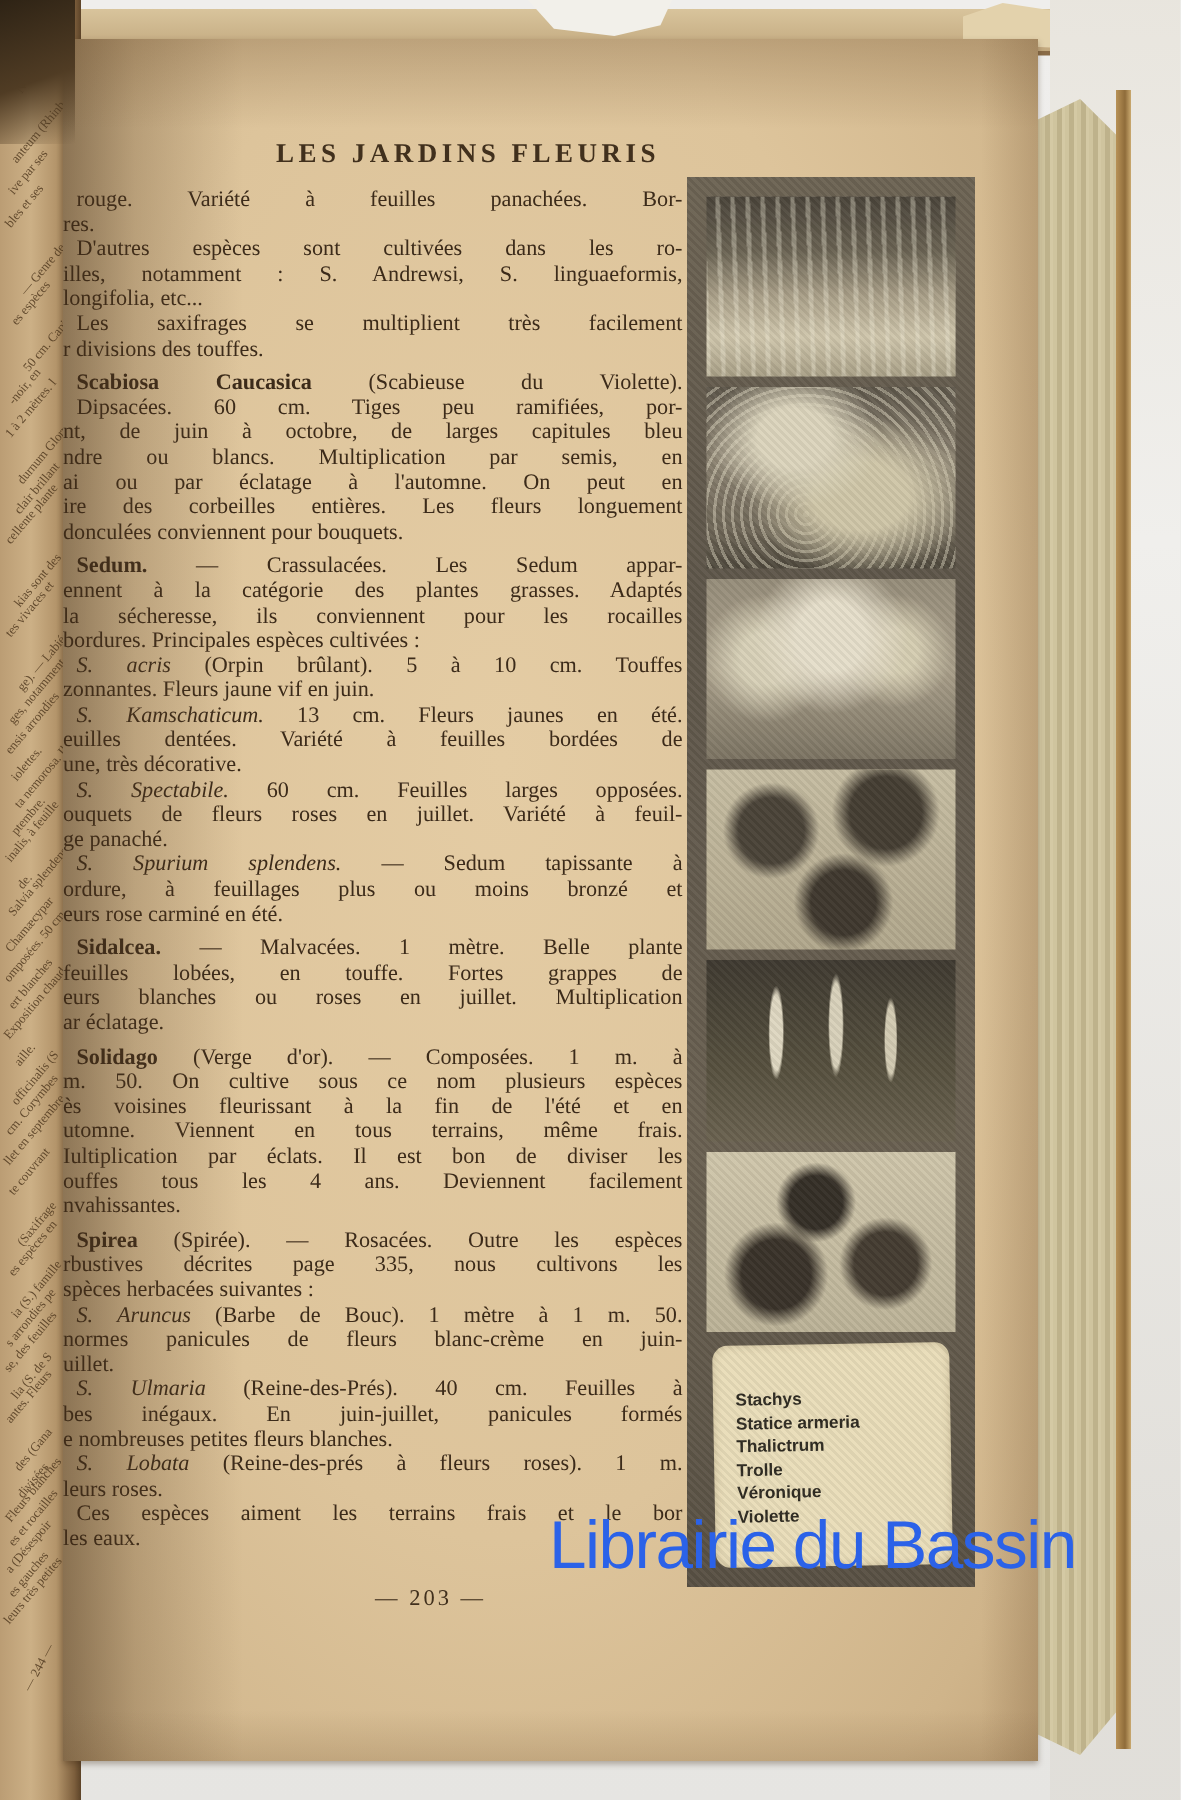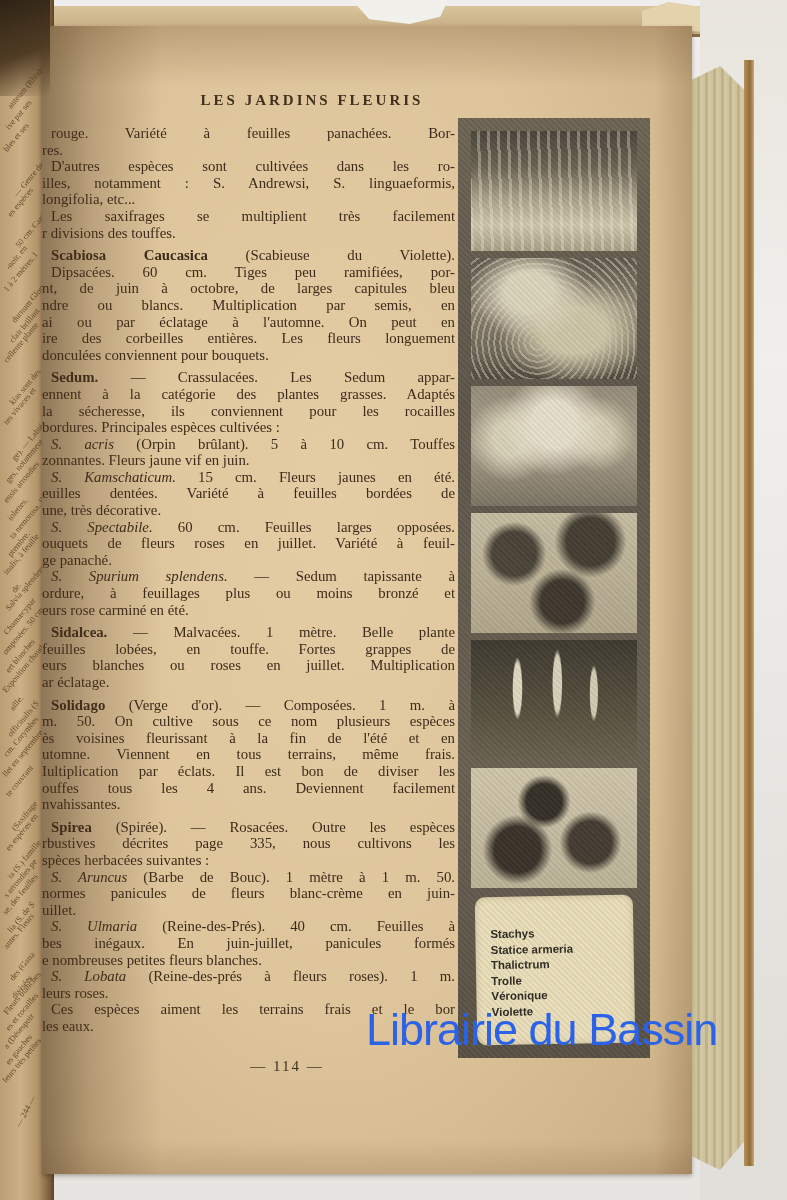--- a/index.html
+++ b/index.html
@@ -39,21 +39,21 @@
   .shade-gutter{position:absolute;left:0;top:0;width:120px;height:100%;pointer-events:none;z-index:9;
       background:linear-gradient(90deg,rgba(66,44,22,.5) 0%,rgba(86,60,32,.25) 40%,rgba(0,0,0,0) 100%);}
   .shade-top{position:absolute;left:0;top:0;width:100%;height:60px;pointer-events:none;z-index:9;
       background:linear-gradient(180deg,rgba(120,90,55,.32),rgba(0,0,0,0));}
   .shade-right{position:absolute;right:0;top:0;width:38px;height:100%;pointer-events:none;z-index:9;
       background:linear-gradient(270deg,rgba(120,90,55,.28),rgba(0,0,0,0));}
   .shade-bottom{position:absolute;left:0;bottom:0;width:100%;height:34px;pointer-events:none;z-index:9;
       background:linear-gradient(0deg,rgba(120,90,55,.22),rgba(0,0,0,0));}
 
   .running-head{position:absolute;left:110px;top:66px;width:320px;text-align:center;
-      font-size:15px;letter-spacing:3px;color:#41301d;font-weight:600;}
+      font-size:18px;letter-spacing:3px;color:#41301d;font-weight:600;}
   .body-text{position:absolute;left:0px;top:99px;width:413px;color:#3c2b1a;
       font-size:14.8px;line-height:16.6px;}
   .line{text-align:justify;text-align-last:justify;}
   .line.last{text-align-last:left;}
   .line.ind{text-indent:9px;}
   .line.sp{margin-top:6px;}
   .line .b{font-weight:bold;}
   .line .i{font-style:italic;}
   .page-number{position:absolute;left:150px;top:1032px;width:190px;text-align:center;
       font-size:15px;color:#41301d;letter-spacing:2px;}
@@ -185,21 +185,21 @@
         <div class="line"><span>ndre ou blancs. Multiplication par semis, en</span></div>
         <div class="line"><span>ai ou par éclatage à l'automne. On peut en</span></div>
         <div class="line"><span>ire des corbeilles entières. Les fleurs longuement</span></div>
         <div class="line last"><span>donculées conviennent pour bouquets.</span></div>
         <div class="line ind sp"><span class="b">Sedum. </span><span>— Crassulacées. Les Sedum appar-</span></div>
         <div class="line"><span>ennent à la catégorie des plantes grasses. Adaptés</span></div>
         <div class="line"><span>la sécheresse, ils conviennent pour les rocailles</span></div>
         <div class="line last"><span>bordures. Principales espèces cultivées :</span></div>
         <div class="line ind"><span class="i">S. acris </span><span>(Orpin brûlant). 5 à 10 cm. Touffes</span></div>
         <div class="line last"><span>zonnantes. Fleurs jaune vif en juin.</span></div>
-        <div class="line ind"><span class="i">S. Kamschaticum. </span><span>15 cm. Fleurs jaunes en été.</span></div>
+        <div class="line ind"><span class="i">S. Kamschaticum. </span><span>13 cm. Fleurs jaunes en été.</span></div>
         <div class="line"><span>euilles dentées. Variété à feuilles bordées de</span></div>
         <div class="line last"><span>une, très décorative.</span></div>
         <div class="line ind"><span class="i">S. Spectabile. </span><span>60 cm. Feuilles larges opposées.</span></div>
         <div class="line"><span>ouquets de fleurs roses en juillet. Variété à feuil-</span></div>
         <div class="line last"><span>ge panaché.</span></div>
         <div class="line ind"><span class="i">S. Spurium splendens. </span><span>— Sedum tapissante à</span></div>
         <div class="line"><span>ordure, à feuillages plus ou moins bronzé et</span></div>
         <div class="line last"><span>eurs rose carminé en été.</span></div>
         <div class="line ind sp"><span class="b">Sidalcea. </span><span>— Malvacées. 1 mètre. Belle plante</span></div>
         <div class="line"><span>feuilles lobées, en touffe. Fortes grappes de</span></div>
@@ -240,21 +240,21 @@
             <div class="caption-item">Stachys</div>
             <div class="caption-item">Statice armeria</div>
             <div class="caption-item">Thalictrum</div>
             <div class="caption-item">Trolle</div>
             <div class="caption-item">Véronique</div>
             <div class="caption-item">Violette</div>
           </div>
       </div>
     </div>
 
-    <div class="page-number">— 114 —</div>
+    <div class="page-number">— 203 —</div>
 
     <div class="shade-gutter"></div>
     <div class="shade-top"></div>
     <div class="shade-right"></div>
     <div class="shade-bottom"></div>
   </div>
 
   <div class="watermark">Librairie du Bassin</div>
 </div>
 

